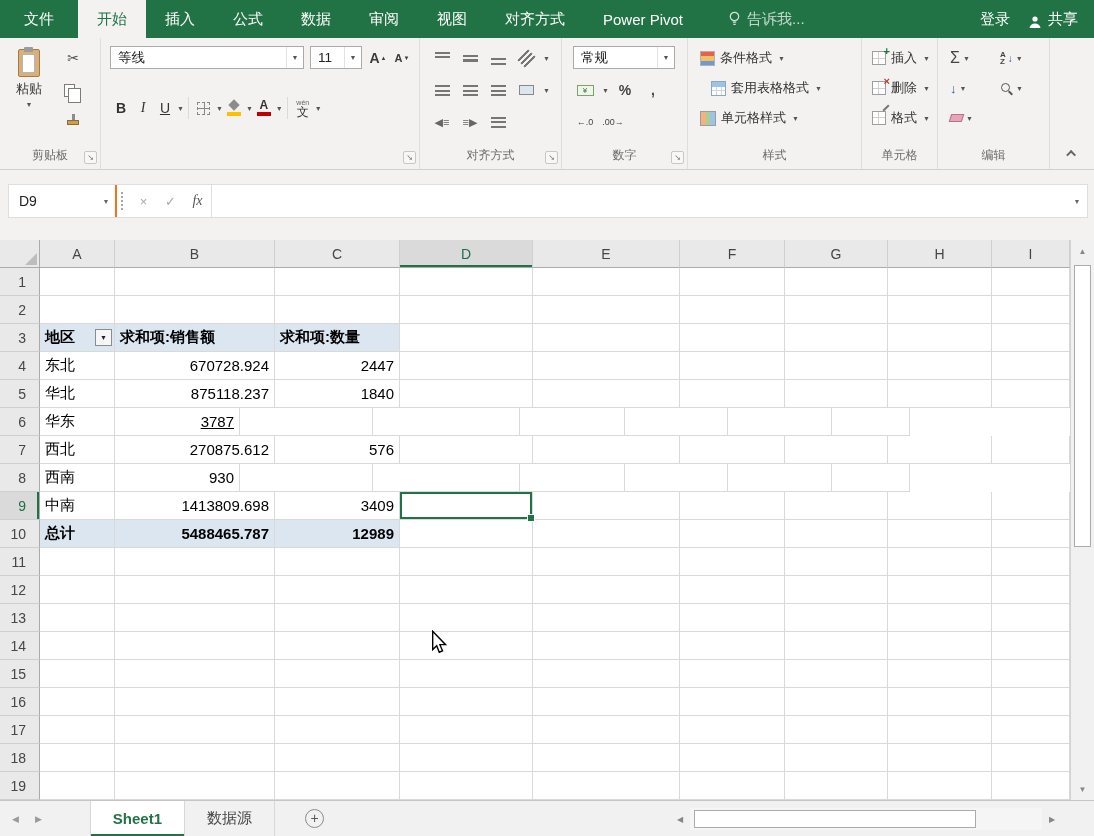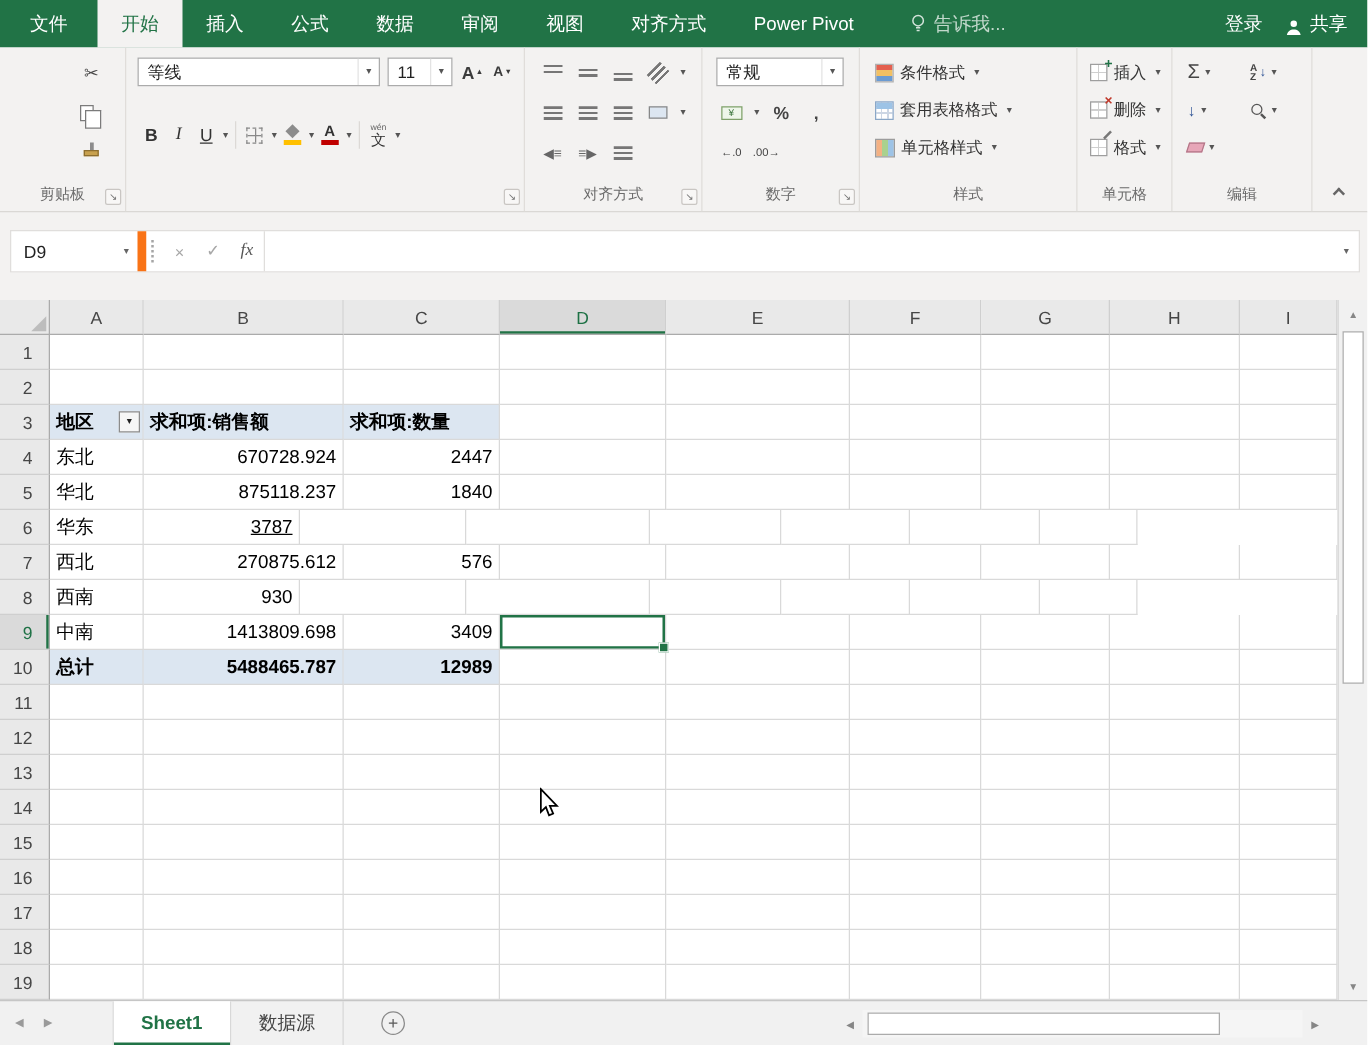--- a/index.html
+++ b/index.html
@@ -93,21 +93,21 @@
   .ic-find::before{content:"";position:absolute;left:1px;top:1px;width:7px;height:7px;border:1.5px solid #555;border-radius:50%;}
   .ic-find::after{content:"";position:absolute;right:0;bottom:1px;width:5px;height:2px;background:#555;transform:rotate(45deg);}
   .ic-filldown{font-size:13px;font-weight:bold;color:#2f5496;}
   .ic-clear{display:inline-block;width:13px;height:8px;background:#e7a6b8;border:1px solid #b27687;transform:skewX(-18deg);}
   .collapse{position:absolute;right:12px;bottom:8px;width:20px;height:16px;display:flex;align-items:center;justify-content:center;cursor:pointer;}
   .chev{display:inline-block;width:7px;height:7px;border-left:2px solid #666;border-top:2px solid #666;transform:rotate(45deg) translateY(2px);}
 
   
   .fbar{height:70px;background:#f3f2f1;position:relative;}
   .fstrip{position:absolute;left:8px;right:6px;top:14px;height:34px;background:#fff;border:1px solid #e0dedc;display:flex;align-items:stretch;}
-  .namebox{width:108px;border-right:7px solid #f97316;display:flex;align-items:center;cursor:pointer;}
+  .namebox{width:108px;border-right:2px solid #f97316;display:flex;align-items:center;cursor:pointer;}
   .nbval{flex:1;padding-left:10px;font-size:14px;color:#222;}
   .nbarr{width:18px;font-size:7px;color:#666;text-align:center;}
   .fdots{width:9px;border-left:2px dotted #a5a5a5;height:18px;align-self:center;margin-left:4px;}
   .fxbtn{width:27px;display:flex;align-items:center;justify-content:center;color:#a7a7a7;font-size:13px;cursor:pointer;}
   .fxbtn.fx{color:#555;font-size:14px;font-family:"Liberation Serif",serif;font-style:italic;}
   .finput{flex:1;border-left:1px solid #e0dedc;display:flex;align-items:center;padding-left:6px;font-size:14px;cursor:text;}
   .fexp{width:20px;display:flex;align-items:center;justify-content:center;font-size:7px;color:#666;cursor:pointer;}
 
   
   .sheet-area{display:flex;height:560px;}
@@ -179,20 +179,27 @@
           <path d="M1.5 13c.5-3 2.6-4.5 5.5-4.5s5 1.5 5.5 4.5z" fill="#fff"></path>
         </svg>
       <span>共享</span>
     </span>
   </div>
 </div>
 
 <div class="ribbon">
 
   <div class="rgroup" style="left:0;width:101px;">
+    <div class="paste">
+      <span class="clip-ic">
+          <span class="clip-page"></span>
+        </span>
+      <span class="plbl">粘贴</span>
+      <span class="ddv">▼</span>
+    </div>
     <div class="clipcol">
       <span class="mini">
           <span class="ic-scissors">✂</span>
         </span>
       <span class="mini">
           <span class="ic-copy"></span>
           <span class="dd8">▼</span>
         </span>
       <span class="mini">
           <span class="ic-brush"></span>
@@ -319,21 +326,21 @@
     <div class="gname">数字</div>
     <span class="launcher">↘</span>
   </div>
 
   <div class="rgroup" style="left:688px;width:174px;">
     <div class="stybtn" style="left:6px;top:8px;">
       <span class="ic-cf"></span>
       <span>条件格式</span>
       <span class="dd8">▼</span>
     </div>
-    <div class="stybtn" style="left:6px;top:38px;text-align:right;">
+    <div class="stybtn" style="left:17px;top:38px;text-align:right;">
       <span class="ic-ft"></span>
       <span>套用表格格式</span>
       <span class="dd8">▼</span>
     </div>
     <div class="stybtn" style="left:6px;top:68px;">
       <span class="ic-cs"></span>
       <span>单元格样式</span>
       <span class="dd8">▼</span>
     </div>
     <div class="gname">样式</div>

